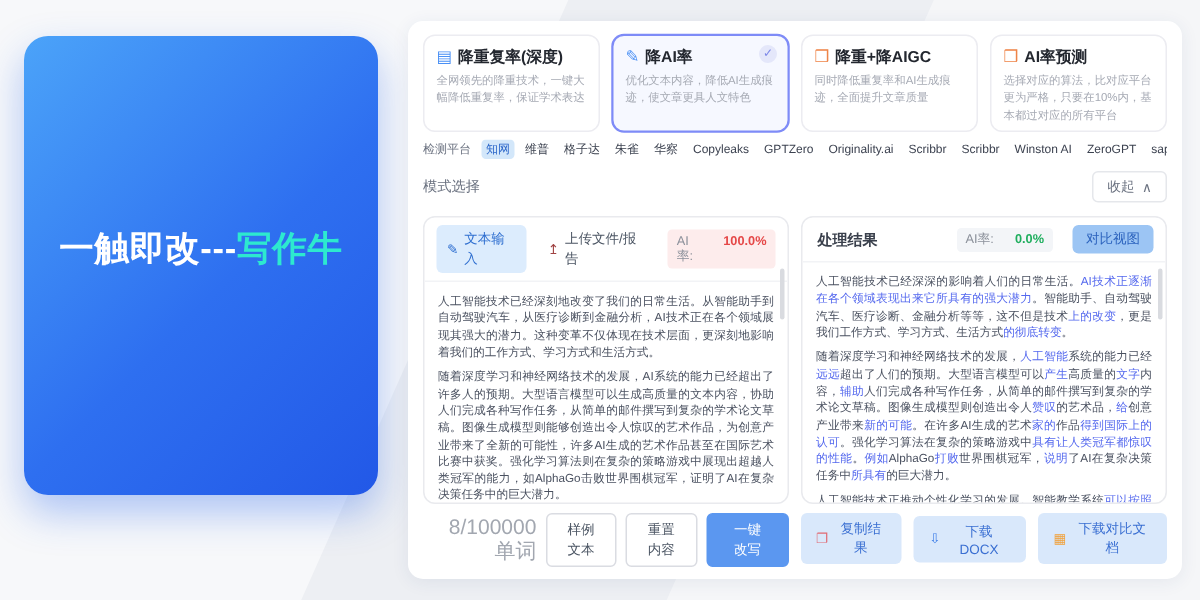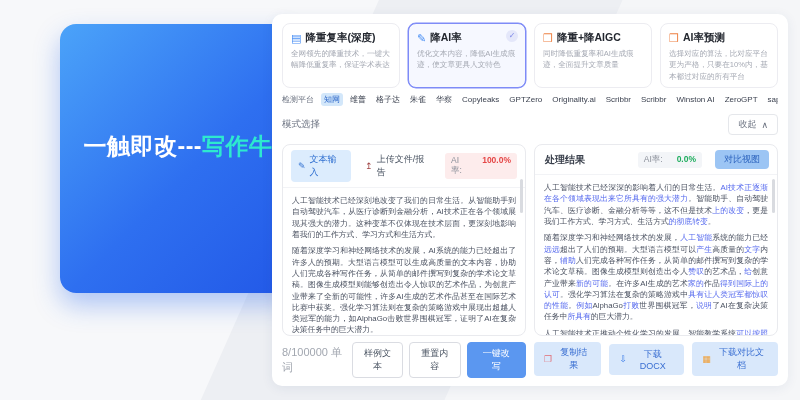--- a/index.html
+++ b/index.html
@@ -2,24 +2,24 @@
 <html><head>
 <meta charset="utf-8">
 <style>
   html,body{margin:0;padding:0;}
   body{width:800px;height:400px;overflow:hidden;font-family:"Liberation Sans","DejaVu Sans",sans-serif;}
   .stage{position:relative;width:800px;height:400px;background:#edeff3;overflow:hidden;}
   .stage::before{content:"";position:absolute;left:-150px;top:-120px;width:420px;height:640px;background:rgba(255,255,255,.55);transform:rotate(24deg);}
   .stage::after{content:"";position:absolute;right:-160px;bottom:-140px;width:420px;height:620px;background:rgba(255,255,255,.45);transform:rotate(24deg);}
 
   
-  .left-card{position:absolute;z-index:2;left:16px;top:24px;width:236px;height:269px;border-radius:16px;
+  .left-card{position:absolute;z-index:2;left:16px;top:24px;width:236px;height:306px;border-radius:16px;
     background:linear-gradient(135deg,#4ba3f9 0%,#2e6ff0 55%,#2258e7 100%);
     box-shadow:0 12px 26px rgba(37,99,235,.35);color:#fff;display:flex;flex-direction:column;justify-content:center;
-    padding:0 18px;box-sizing:border-box;margin-left:44px;}
+    padding:0 18px;box-sizing:border-box;}
   .lc-title{font-size:23px;font-weight:bold;text-align:center;white-space:nowrap;margin-bottom:24px;letter-spacing:.5px;}
   .lc-accent{color:#2de9cf;}
   .lc-desc{font-size:11.5px;line-height:1.95;text-indent:2em;text-align:justify;}
 
   
   .right-card{position:absolute;z-index:2;left:272px;top:14px;width:516px;height:372px;background:#fff;border-radius:10px;
     box-shadow:0 2px 12px rgba(40,60,110,.08);padding:9px 10px;box-sizing:border-box;}
 
   .fcards{display:flex;gap:8px;}
   .fcard{flex:1;border:1px solid #ececf1;border-radius:8px;padding:7px 8px 5px;box-sizing:border-box;position:relative;background:#fff;min-height:50px;}
@@ -55,21 +55,21 @@
   .ai-pill.green .val{color:#1fae5e;}
   .result-title{font-size:10px;color:#3a404c;font-weight:bold;margin-left:2px;}
   .compare-btn{background:#9cc5f4;color:#2b62bd;border-radius:4px;padding:3px 9px;font-size:9px;border:none;margin-left:6px;}
   .ptext{flex:1;padding:7px 9px;font-size:7.8px;line-height:1.45;color:#4a5160;text-align:justify;overflow:hidden;}
   .ptext p{margin:0 0 5px;}
   .hl{color:#5468ee;}
   .vthumb{position:absolute;right:2px;top:34px;width:3px;height:34px;border-radius:2px;background:#d9dbe0;}
 
   .pfoot{display:flex;align-items:center;margin-top:6px;gap:6px;}
   .pfoot.right{justify-content:flex-end;gap:8px;}
-  .wcount{font-size:11px;color:#a2a7b0;margin-right:auto;}
+  .wcount{font-size:14px;color:#a2a7b0;margin-right:auto;text-align:right;}
   .btn{border-radius:4px;padding:4px 10px;font-size:9px;font-family:inherit;cursor:default;}
   .btn.ghost{background:#fff;border:1px solid #dadce2;color:#4b5563;}
   .btn.primary{background:#5b97f0;border:1px solid #5b97f0;color:#fff;padding:4px 14px;}
   .btn.tint{background:#d9e8fb;border:none;color:#3a6fd2;display:inline-flex;gap:4px;align-items:center;}
   .bicon{font-size:9px;}
 </style>
 </head>
 <body>
 
 <div class="stage">

